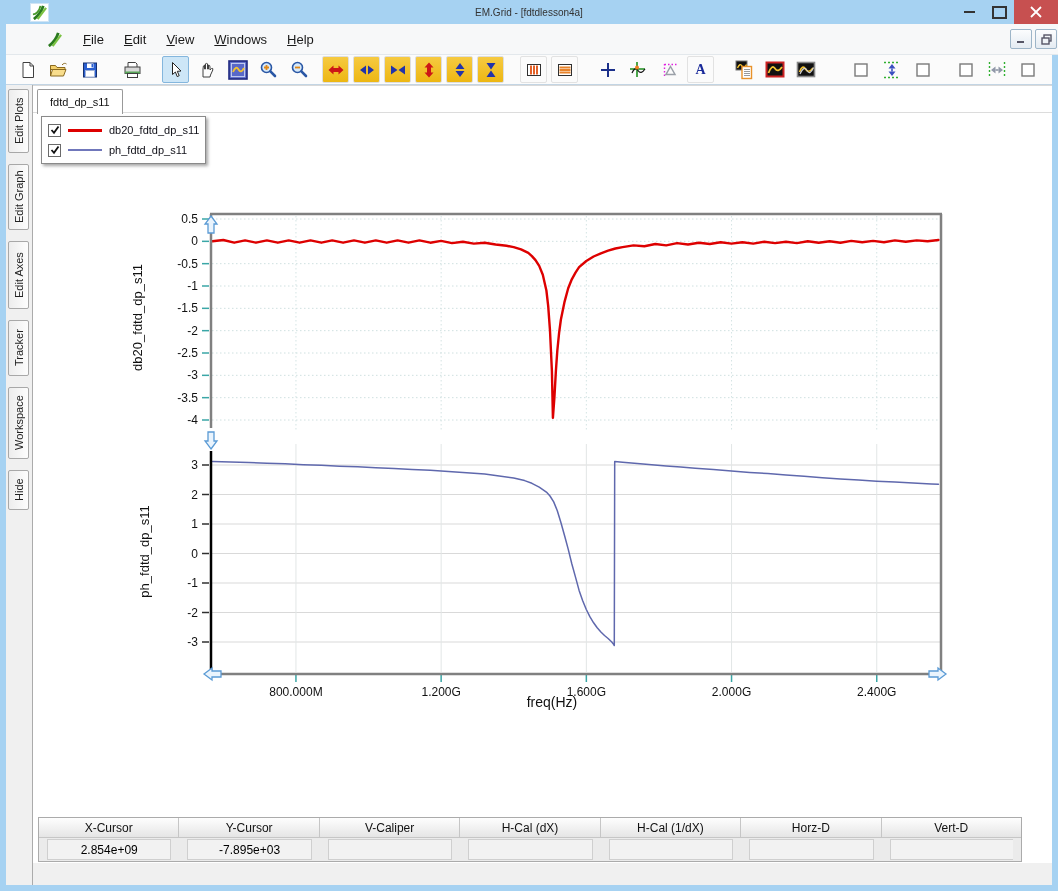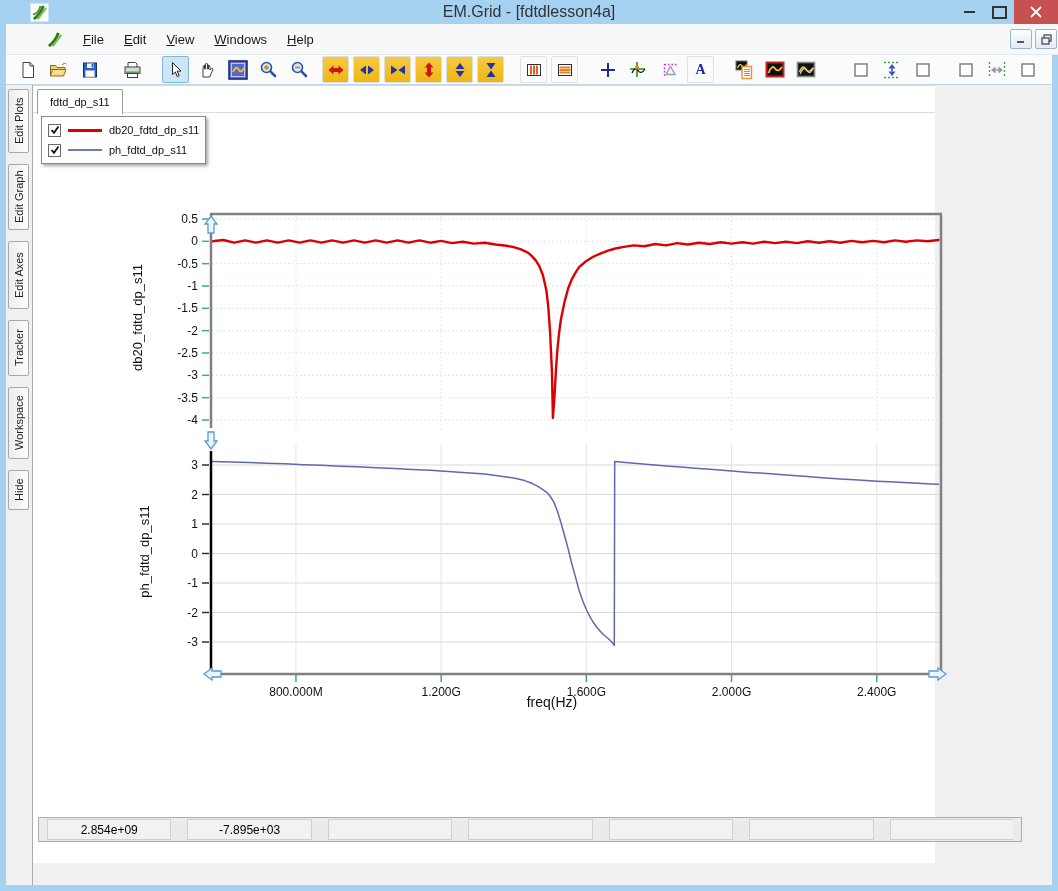--- a/index.html
+++ b/index.html
@@ -3,21 +3,21 @@
 <meta charset="utf-8">
 <style>
   html,body{margin:0;padding:0;width:1058px;height:891px;overflow:hidden;
     font-family:"Liberation Sans",sans-serif;-webkit-font-smoothing:antialiased;}
   .window{position:relative;width:1058px;height:891px;background:#a6d2f2;}
   
   .titlebar{position:absolute;left:0;top:0;width:1058px;height:24px;background:#a6d2f2;
     display:flex;align-items:center;}
   .titlebar .logo{position:absolute;left:30px;top:3px;width:17px;height:17px;background:#fff;
     border:1px solid #cfe4f5;display:flex;align-items:center;justify-content:center;}
-  .title-text{position:absolute;left:0;right:0;text-align:center;font-size:16px;color:#333;}
+  .title-text{position:absolute;left:0;right:0;text-align:center;font-size:10px;color:#333;}
   .win-controls{position:absolute;right:0;top:0;height:24px;display:flex;align-items:stretch;}
   .wc-btn{width:30px;display:flex;align-items:center;justify-content:center;}
   .wc-close{width:44px;background:#c75050;}
   .glyph-min{width:11px;height:2px;background:#333;}
   .glyph-max{width:11px;height:9px;border:2px solid #333;background:transparent;}
   
   .appbody{position:absolute;left:6px;top:24px;width:1046px;height:861px;background:#f0f0f0;}
   .menubar{position:absolute;left:0;top:0;width:1046px;height:30px;background:#f7f8f9;
     border-bottom:1px solid #e3e8ec;display:flex;align-items:center;padding-left:36px;}
   .menu-logo{width:17px;height:17px;margin:0 10px 0 4px;display:flex;align-items:center;justify-content:center;}
@@ -36,21 +36,21 @@
   .tb-gap{width:12px;flex:none;}
   .tb-gap-sm{width:5px;flex:none;}
   .layout-btn{display:flex;align-items:center;gap:5px;padding:3px 6px;font-size:13px;color:#1a1a1a;}
   
   .sidebar{position:absolute;left:0;top:61px;width:27px;height:800px;background:#f0f0f0;
     border-right:1px solid #ababab;box-sizing:border-box;}
   .side-tab{width:21px;margin:0 0 11px 2px;background:linear-gradient(90deg,#fdfdfd,#ededed);
     border:1px solid #a8a8a8;border-radius:2px;display:flex;align-items:center;justify-content:center;
     writing-mode:vertical-rl;transform:rotate(180deg);font-size:11px;color:#222;box-sizing:border-box;}
   
-  .client{position:absolute;left:27px;top:61px;width:902px;height:777px;background:#fff;
+  .client{position:absolute;left:27px;top:61px;width:1019px;height:777px;background:#fff;
     border-top:1px solid #d9d9d9;}
   .tabstrip{position:absolute;left:0;top:0;width:100%;height:27px;border-bottom:1px solid #dcdcdc;box-sizing:border-box;}
   .doc-tab{position:absolute;left:4px;top:3px;height:24px;padding:0 12px;background:#fff;
     border:1px solid #999;border-bottom:none;border-radius:2px 2px 0 0;display:flex;align-items:center;
     font-size:11px;color:#111;z-index:2;}
   .chart-svg{position:absolute;left:0;top:0;}
   svg text{font-family:"Liberation Sans",sans-serif;}
   
   .legend{position:absolute;left:8px;top:30px;background:#fff;border:1px solid #8a8a8a;
     box-shadow:2px 2px 3px rgba(0,0,0,.35);padding:3px 6px;z-index:3;}
@@ -467,20 +467,29 @@
           <span class="lg-swatch" style="border-top: 2px solid rgb(112, 119, 187);"></span>
           <span class="lg-label">ph_fdtd_dp_s11</span>
         </div>
       </div>
 
       <div class="ytitle" style="left:-6px;top:224px;">db20_fdtd_dp_s11</div>
       <div class="ytitle" style="left:1px;top:458px;">ph_fdtd_dp_s11</div>
       <div class="xtitle" style="left:419px;top:608px;width:200px;">freq(Hz)</div>
 
       <div class="status-table">
+        <div class="st-head">
+          <div class="cell">X-Cursor</div>
+          <div class="cell">Y-Cursor</div>
+          <div class="cell">V-Caliper</div>
+          <div class="cell">H-Cal (dX)</div>
+          <div class="cell">H-Cal (1/dX)</div>
+          <div class="cell">Horz-D</div>
+          <div class="cell">Vert-D</div>
+        </div>
         <div class="st-vals">
           <div class="cell">2.854e+09</div>
           <div class="cell">-7.895e+03</div>
           <div class="cell"></div>
           <div class="cell"></div>
           <div class="cell"></div>
           <div class="cell"></div>
           <div class="cell"></div>
         </div>
       </div>

